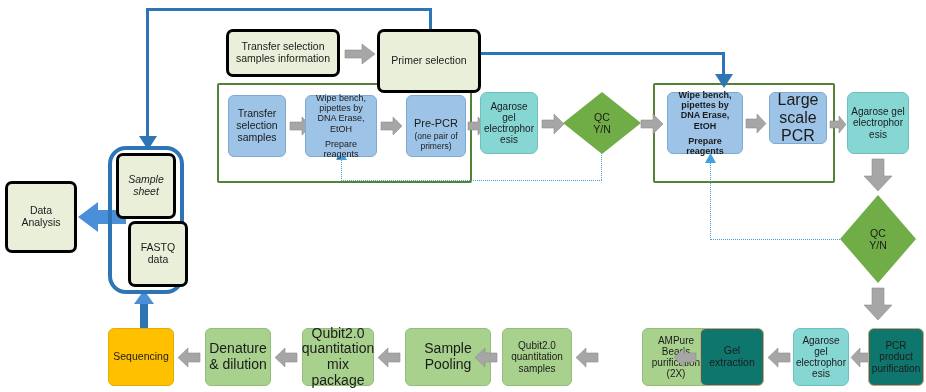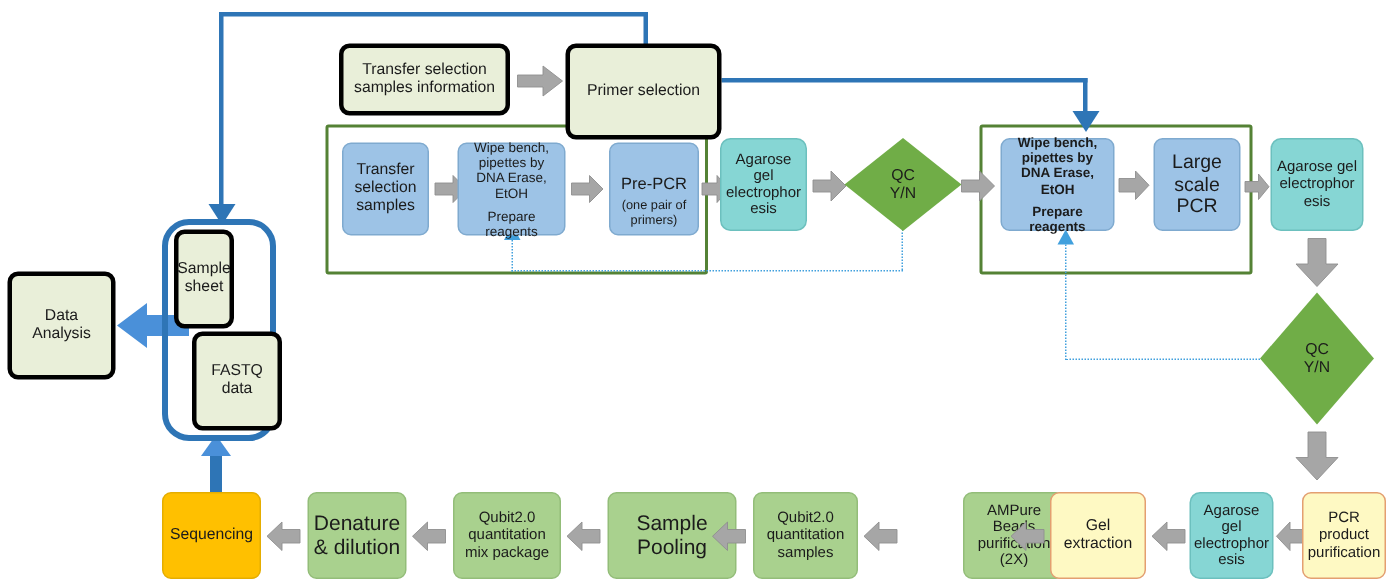--- a/index.html
+++ b/index.html
@@ -8,21 +8,21 @@
 
   .node{position:absolute;box-sizing:border-box;display:flex;align-items:center;
         justify-content:center;text-align:center;border-radius:7px;
         color:#1b1b1b;line-height:1.12;padding:2px 3px;}
 
   .blue-box{background:#9dc3e6;border:1px solid #7faacf;border-radius:6px;font-size:10.5px;}
   .blue-box.b{font-weight:bold;}
   .pale-box{background:#e9efd9;border:3px solid #000000;border-radius:7px;font-size:10.5px;}
   .teal-box{background:#86d6d4;border:1px solid #6cc0be;border-radius:7px;font-size:10.5px;}
   .green-box{background:#a9d18e;border:1px solid #93bd79;border-radius:6px;font-size:14px;}
-  .orange-box{background:#fef9c3;border:1px solid #e39f71;border-radius:6px;font-size:10.5px;}
+  .orange-box{background:#0f766e;border:1px solid #e39f71;border-radius:6px;font-size:10.5px;}
   .yellow-box{background:#ffc000;border:1px solid #e5ad00;border-radius:6px;font-size:10.5px;}
 
   
   .group-frame{position:absolute;box-sizing:border-box;border:2.5px solid #548235;background:transparent;border-radius:2px;}
 
   
   .capsule{position:absolute;box-sizing:border-box;border:4px solid #2e75b6;border-radius:18px;background:transparent;}
 
   
   .diamond{position:absolute;}
@@ -143,21 +143,21 @@
 
   <div class="node blue-box b" style="left:667px;top:92px;width:76px;height:62px;flex-direction:column;font-size:9px;">
     <span>Wipe bench, pipettes by DNA Erase, EtOH</span>
     <span style="margin-top:5px;">Prepare reagents</span>
   </div>
 
   <svg class="garrow" style="left:746px;top:114px;" width="20" height="19" viewBox="0 0 20 19">
     <polygon points="0,5 11,5 11,0 20,9.5 11,19 11,14 0,14" fill="#a6a6a6" stroke="#8f8f8f" stroke-width="0.6"></polygon>
   </svg>
 
-  <div class="node blue-box" style="left:769px;top:92px;width:58px;height:62px;font-size:13px;">Large scale PCR</div>
+  <div class="node blue-box" style="left:769px;top:92px;width:58px;height:52px;font-size:16px;">Large scale PCR</div>
 
   <svg class="garrow" style="left:830px;top:116px;" width="16" height="17" viewBox="0 0 16 17">
     <polygon points="0,5 9,5 9,0 16,8.5 9,17 9,12 0,12" fill="#a6a6a6" stroke="#8f8f8f" stroke-width="0.6"></polygon>
   </svg>
 
   <div class="node teal-box" style="left:847px;top:92px;width:62px;height:62px;font-size:10px;">Agarose gel electrophor esis</div>
 
   <svg class="garrow" style="left:864px;top:159px;" width="28" height="32" viewBox="0 0 28 32">
     <polygon points="8,0 20,0 20,17 28,17 14,32 0,17 8,17" fill="#a6a6a6" stroke="#8f8f8f" stroke-width="0.6"></polygon>
   </svg>
@@ -173,37 +173,37 @@
       </div>
     </div>
   </div>
 
   <svg class="garrow" style="left:864px;top:288px;" width="28" height="32" viewBox="0 0 28 32">
     <polygon points="8,0 20,0 20,17 28,17 14,32 0,17 8,17" fill="#a6a6a6" stroke="#8f8f8f" stroke-width="0.6"></polygon>
   </svg>
 
   <div class="capsule" style="left:108px;top:146px;width:76px;height:148px;"></div>
 
-  <div class="node pale-box" style="left:116px;top:153px;width:40px;height:66px;">Sample sheet</div>
+  <div class="node pale-box" style="left:116px;top:153px;width:60px;height:66px;font-style:italic;">Sample sheet</div>
 
   <div class="node pale-box" style="left:116px;top:221px;width:60px;height:66px;margin-left:12px;">FASTQ data</div>
 
   <div class="node pale-box" style="left:5px;top:181px;width:72px;height:72px;">Data Analysis</div>
 
   <div class="node yellow-box" style="left:108px;top:328px;width:66px;height:58px;">Sequencing</div>
   <svg class="garrow" style="left:178px;top:348px;" width="22" height="19" viewBox="0 0 22 19">
     <polygon points="22,5 10,5 10,0 0,9.5 10,19 10,14 22,14" fill="#a6a6a6" stroke="#8f8f8f" stroke-width="0.6"></polygon>
   </svg>
 
   <div class="node green-box" style="left:205px;top:328px;width:66px;height:58px;">Denature &amp; dilution</div>
   <svg class="garrow" style="left:275px;top:348px;" width="22" height="19" viewBox="0 0 22 19">
     <polygon points="22,5 10,5 10,0 0,9.5 10,19 10,14 22,14" fill="#a6a6a6" stroke="#8f8f8f" stroke-width="0.6"></polygon>
   </svg>
 
-  <div class="node green-box" style="left:302px;top:328px;width:72px;height:58px;font-size:10px;">Qubit2.0 quantitation mix package</div>
+  <div class="node green-box" style="left:302px;top:328px;width:72px;height:58px;font-size:14px;">Qubit2.0 quantitation mix package</div>
   <svg class="garrow" style="left:378px;top:348px;" width="22" height="19" viewBox="0 0 22 19">
     <polygon points="22,5 10,5 10,0 0,9.5 10,19 10,14 22,14" fill="#a6a6a6" stroke="#8f8f8f" stroke-width="0.6"></polygon>
   </svg>
 
   <div class="node green-box" style="left:405px;top:328px;width:86px;height:58px;">Sample Pooling</div>
   <svg class="garrow" style="left:475px;top:348px;" width="22" height="19" viewBox="0 0 22 19">
     <polygon points="22,5 10,5 10,0 0,9.5 10,19 10,14 22,14" fill="#a6a6a6" stroke="#8f8f8f" stroke-width="0.6"></polygon>
   </svg>
 
   <div class="node green-box" style="left:502px;top:328px;width:70px;height:58px;font-size:10px;">Qubit2.0 quantitation samples</div>

